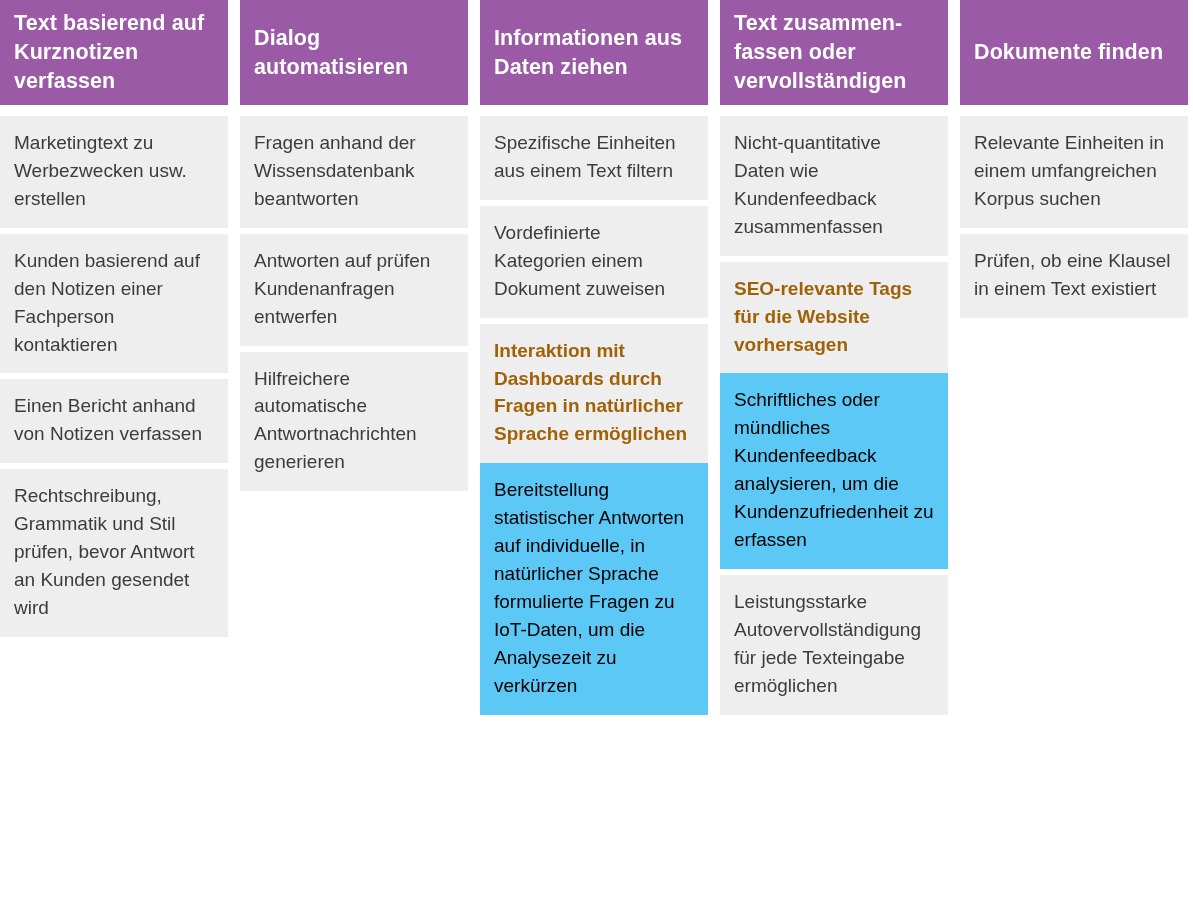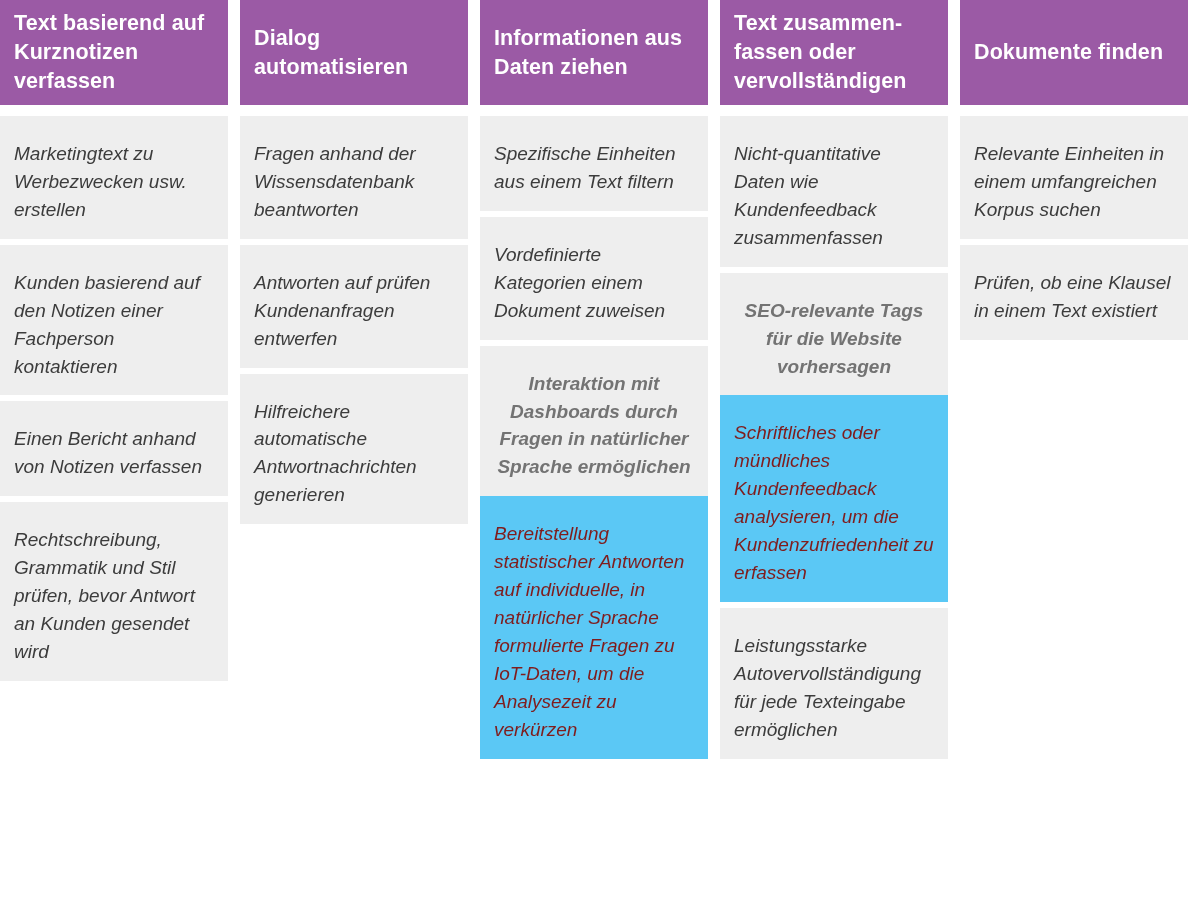--- a/index.html
+++ b/index.html
@@ -54,37 +54,35 @@
     flex-direction: column;
     gap: 6px;
     padding-top: 5px;
   }
 
   
   .card {
     background: #eeeeee;
     color: #3c3c3c;
     box-sizing: border-box;
-    padding: 24px 14px 15px 14px;
+    padding: 13px 14px 15px 14px;
     font-size: 19px;
     line-height: 1.47;
-    font-style: italic;
   }
 
   
   .card.card-accent {
-    color: #737373;
+    color: #a16207;
     font-weight: bold;
-    text-align: center;
   }
 
   
   .card.card-highlight {
     background: #5bc8f5;
-    color: #7f1d1d;
+    color: #000000;
   }
 
   
   .card.card-accent + .card.card-highlight {
     margin-top: -6px;
   }
 </style>
 </head>
 <body>
 

